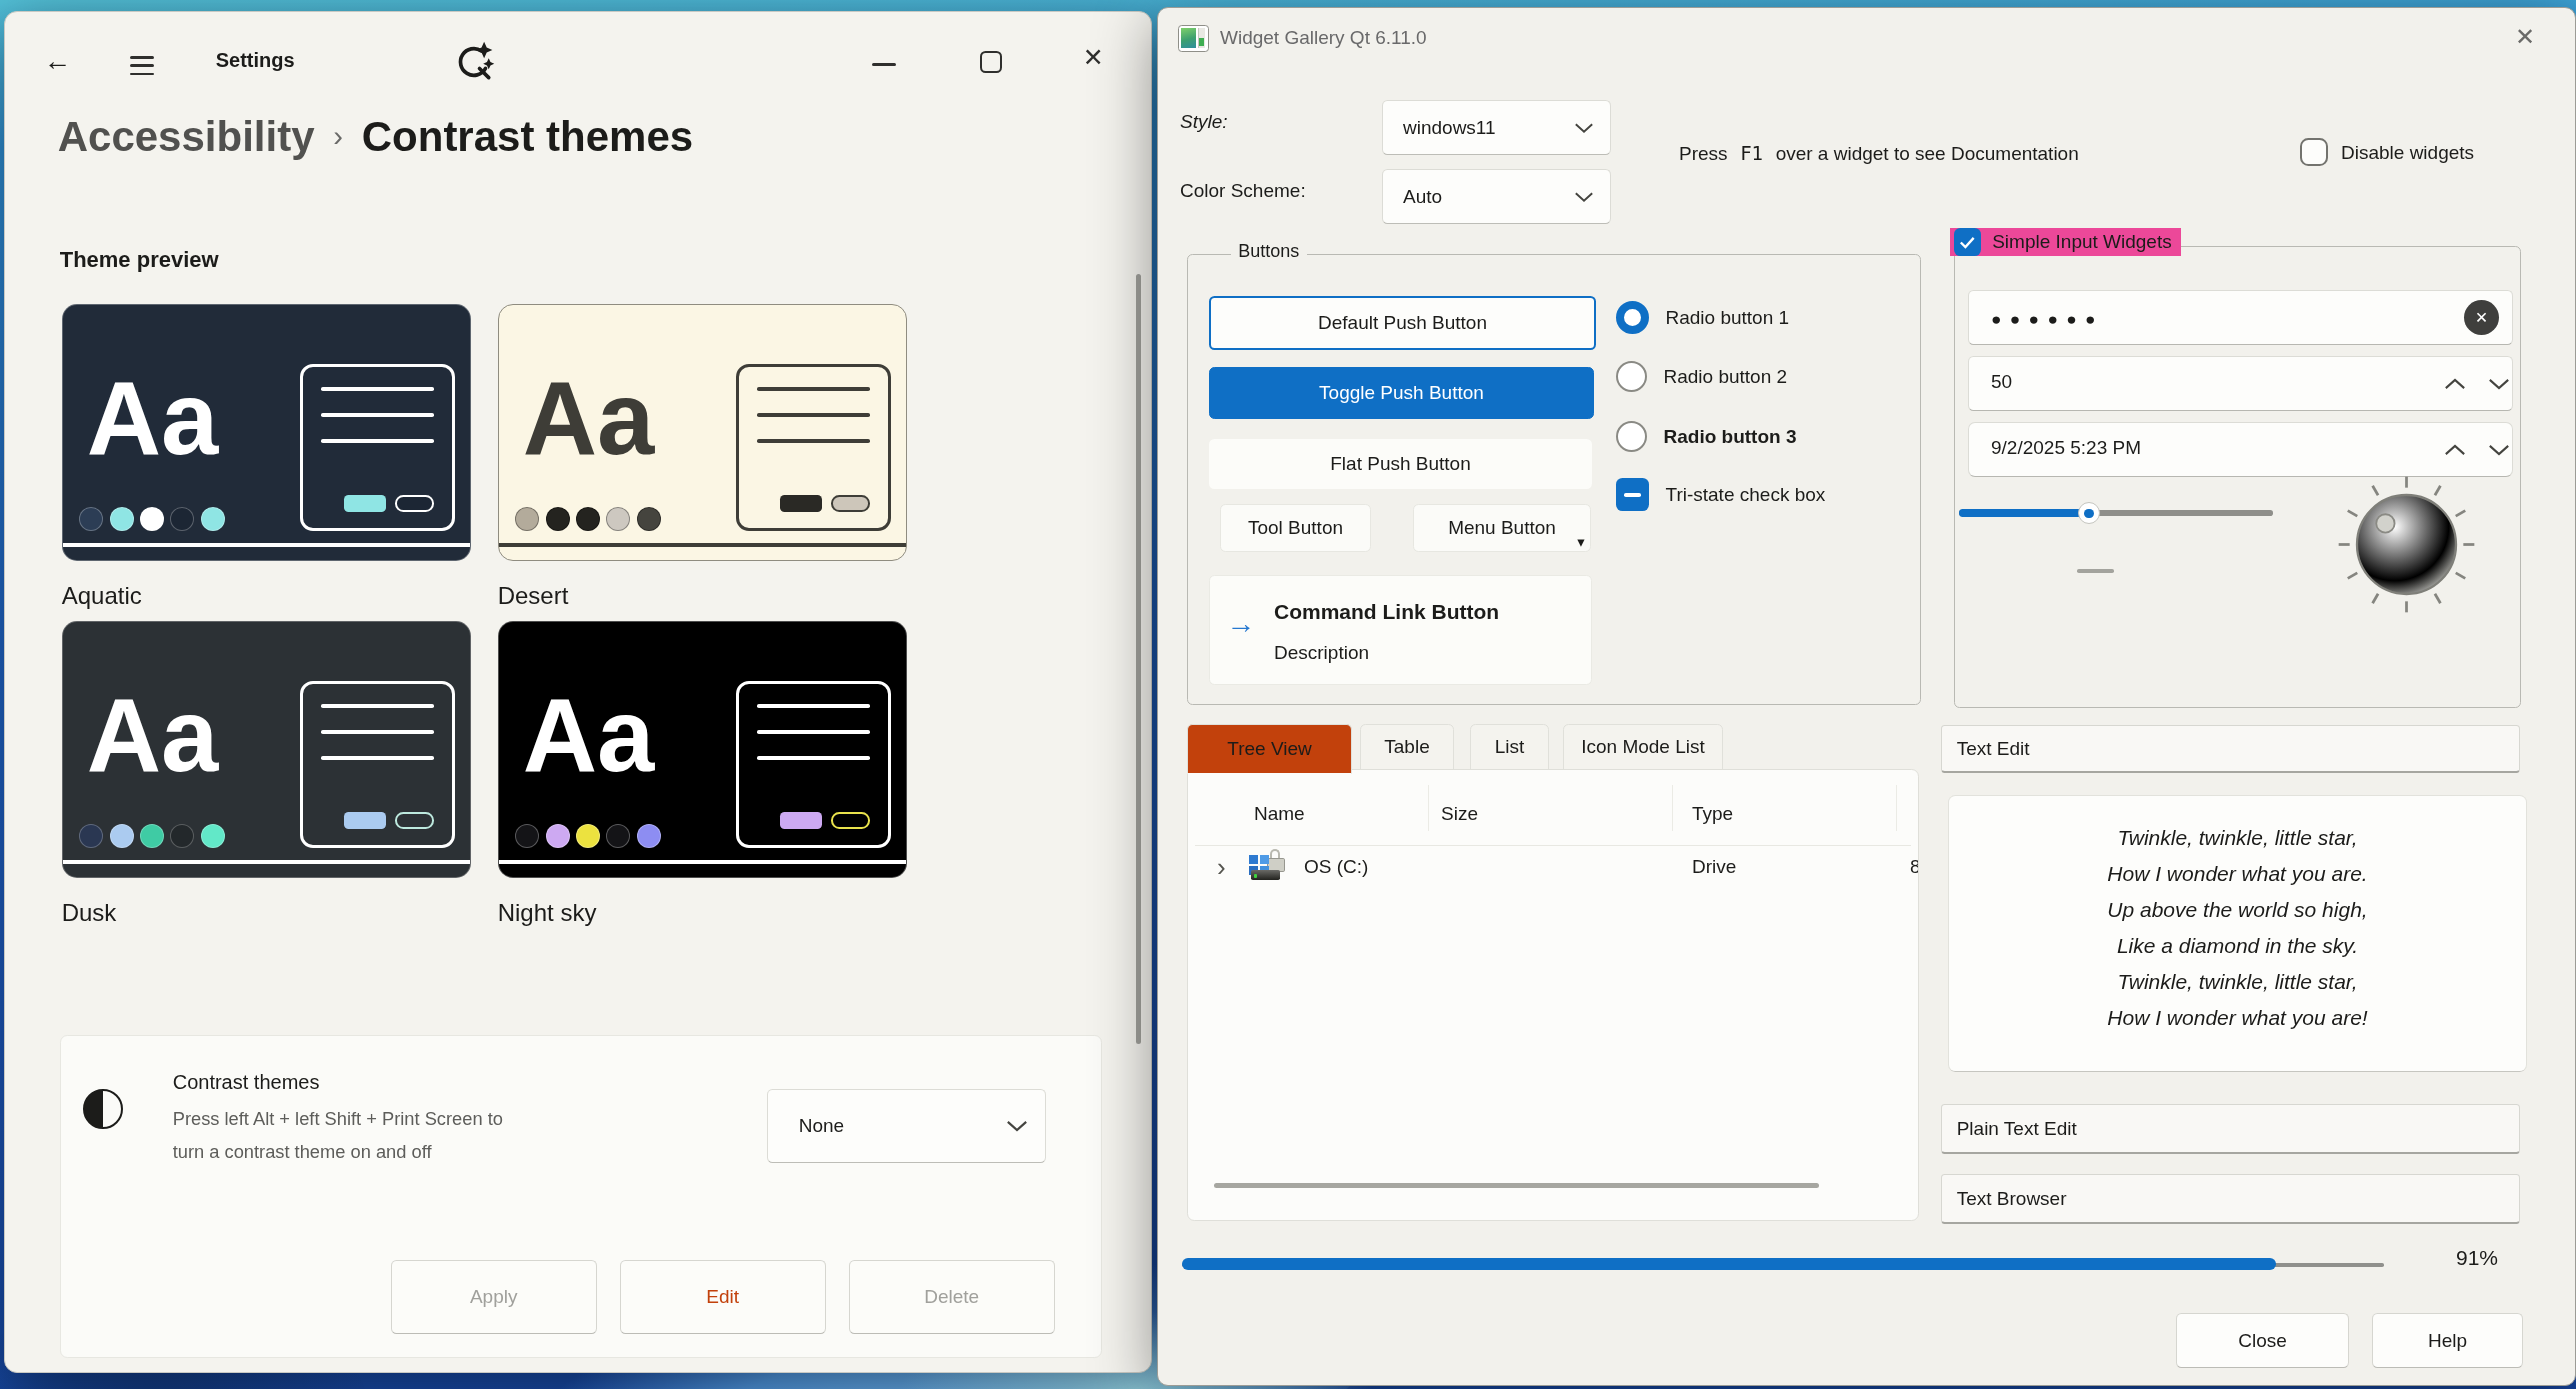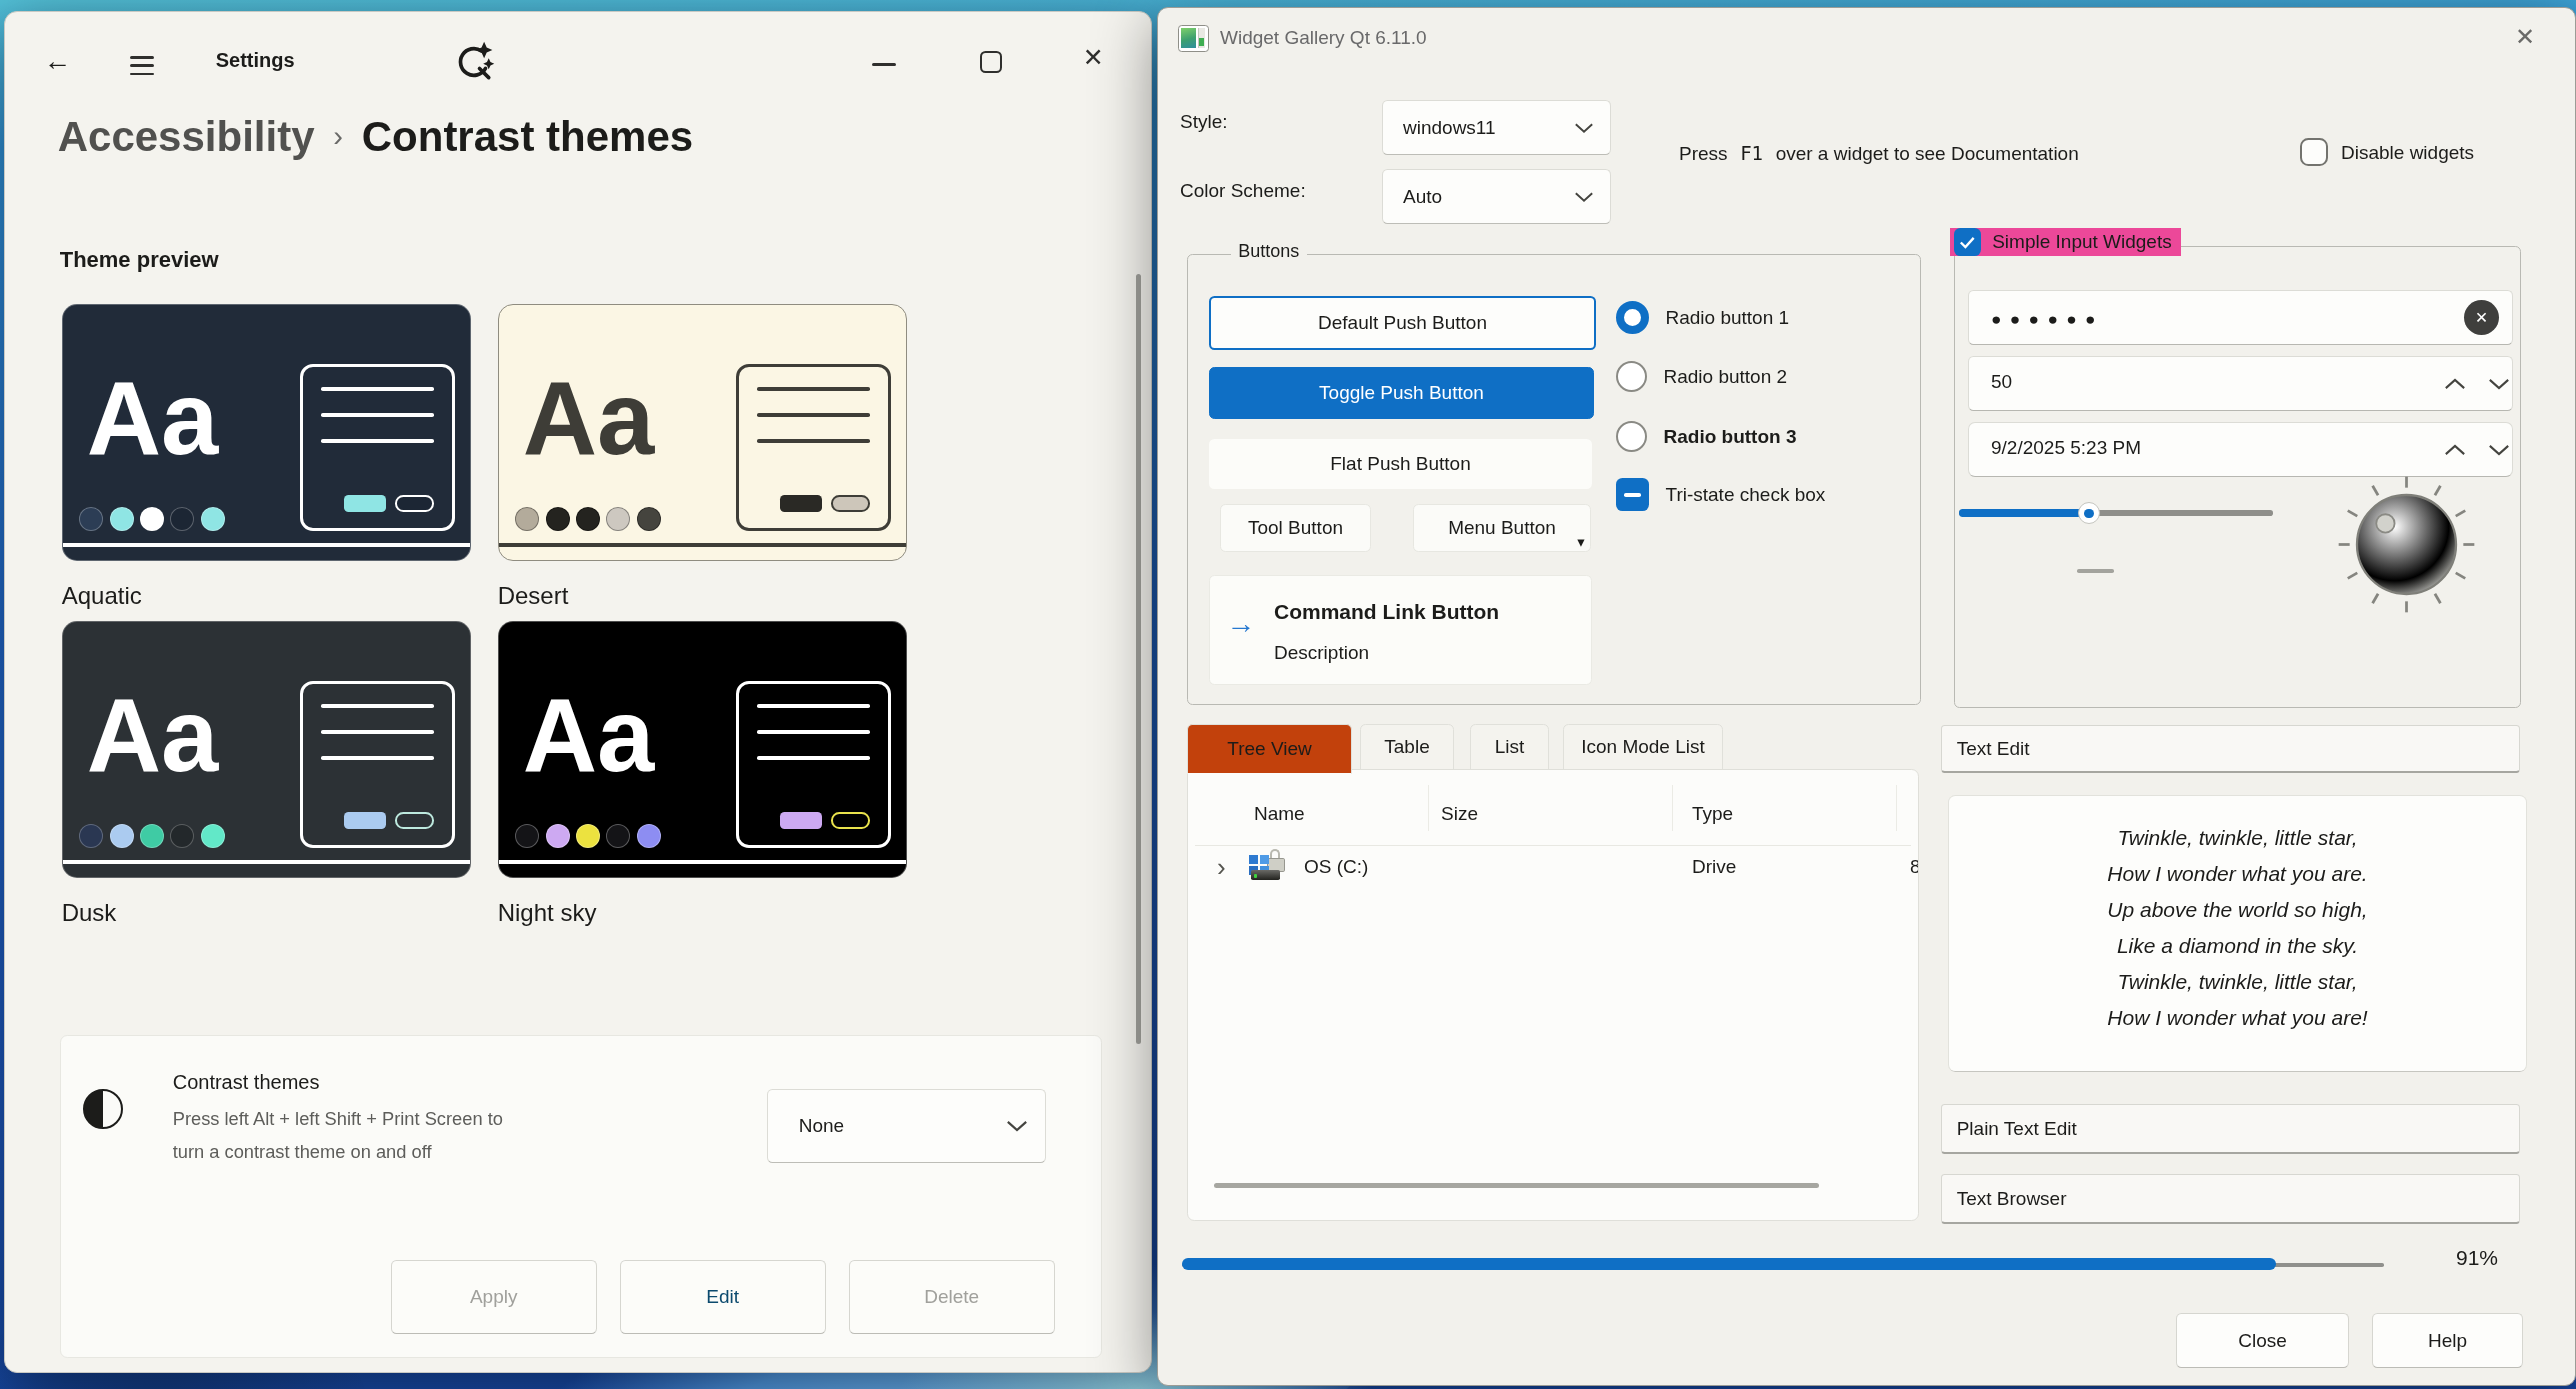--- a/index.html
+++ b/index.html
@@ -199,36 +199,36 @@
       <div>Press left Alt + left Shift + Print Screen to</div>
       <div>turn a contrast theme on and off</div>
     </div>
     <div class="combo abs" style="left:706px;top:53px;width:277px;height:72px;">
       <span class="val" style="padding-left:31px;">None</span>
       <svg width="22" height="12" viewBox="0 0 24 13">
           <polyline points="2,2 12,11 22,2" fill="none" stroke="#44443f" stroke-width="2.4"></polyline>
         </svg>
     </div>
     <div class="btn abs" style="left:330px;top:224px;width:204px;height:72px;border-color:#ececе8;background:#fcfcf9;color:#a0a09c;border:0.9px solid #ececе6;">Apply</div>
-    <div class="btn abs" style="left:559px;top:224px;width:204px;height:72px;background:#fcfcf9;color:#0c4a6e;border:0.9px solid #ececе6;">Edit</div>
+    <div class="btn abs" style="left:559px;top:224px;width:204px;height:72px;background:#fcfcf9;color:#c2410c;border:0.9px solid #ececе6;">Edit</div>
     <div class="btn abs" style="left:788px;top:224px;width:204px;height:72px;background:#fcfcf9;color:#a0a09c;border:0.9px solid #ececе6;">Delete</div>
   </div>
 </div>
 
 <div class="window" id="qt-window">
 
   <div class="qt-icon">
       <span class="qi-left"></span>
       <span class="qi-right"></span>
       <span class="qi-dot"></span>
     </div>
   <div class="abs" style="left:62px;top:18.3px;font-size:19px;color:#69696a;">Widget Gallery Qt 6.11.0</div>
   <div class="abs glyph" style="left:1357px;top:16.5px;font-size:24px;color:#6a6a68;">✕</div>
 
-  <div class="abs" style="left:22px;top:103px;font-size:19px;">Style:</div>
+  <div class="abs" style="left:22px;top:103px;font-size:19px;font-style:italic;">Style:</div>
   <div class="combo abs" style="left:224px;top:92px;width:227px;height:53px;">
     <span class="val">windows11</span>
     <svg width="20" height="11" viewBox="0 0 22 12">
         <polyline points="2,2 11,10 20,2" fill="none" stroke="#44443f" stroke-width="2.2"></polyline>
       </svg>
   </div>
   <div class="abs" style="left:22px;top:172px;font-size:19px;">Color Scheme:</div>
   <div class="combo abs" style="left:224px;top:161px;width:227px;height:53px;">
     <span class="val">Auto</span>
     <svg width="20" height="11" viewBox="0 0 22 12">

